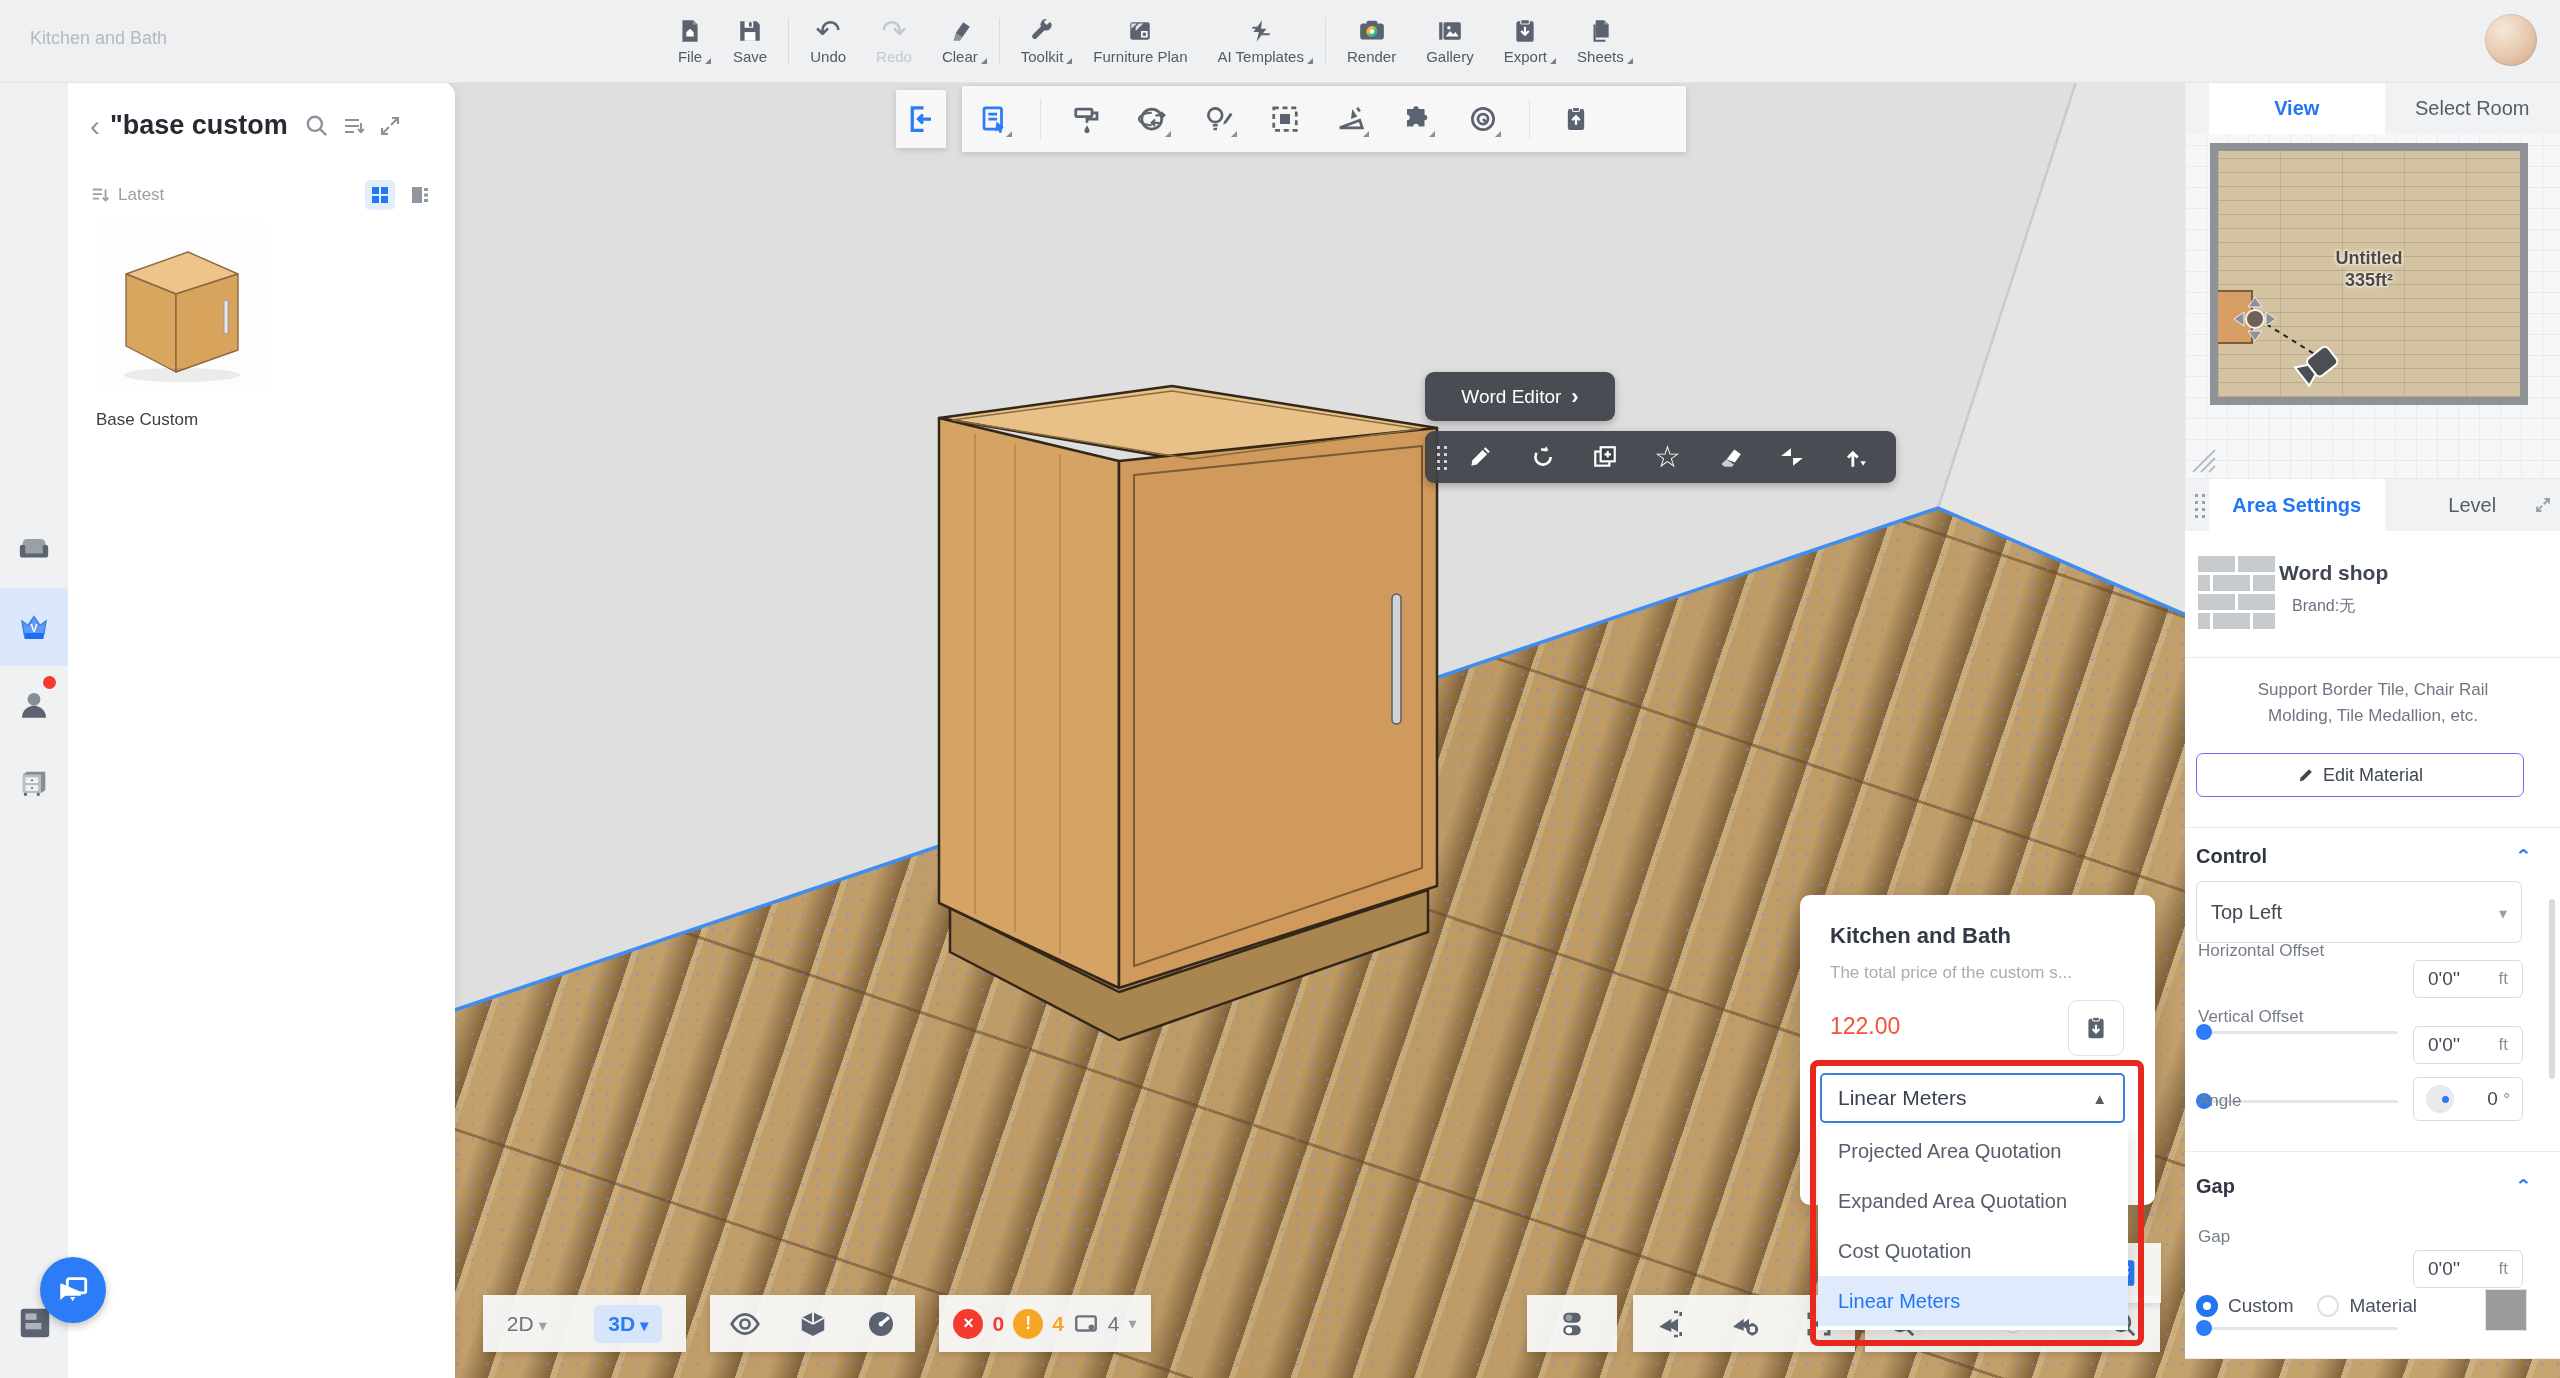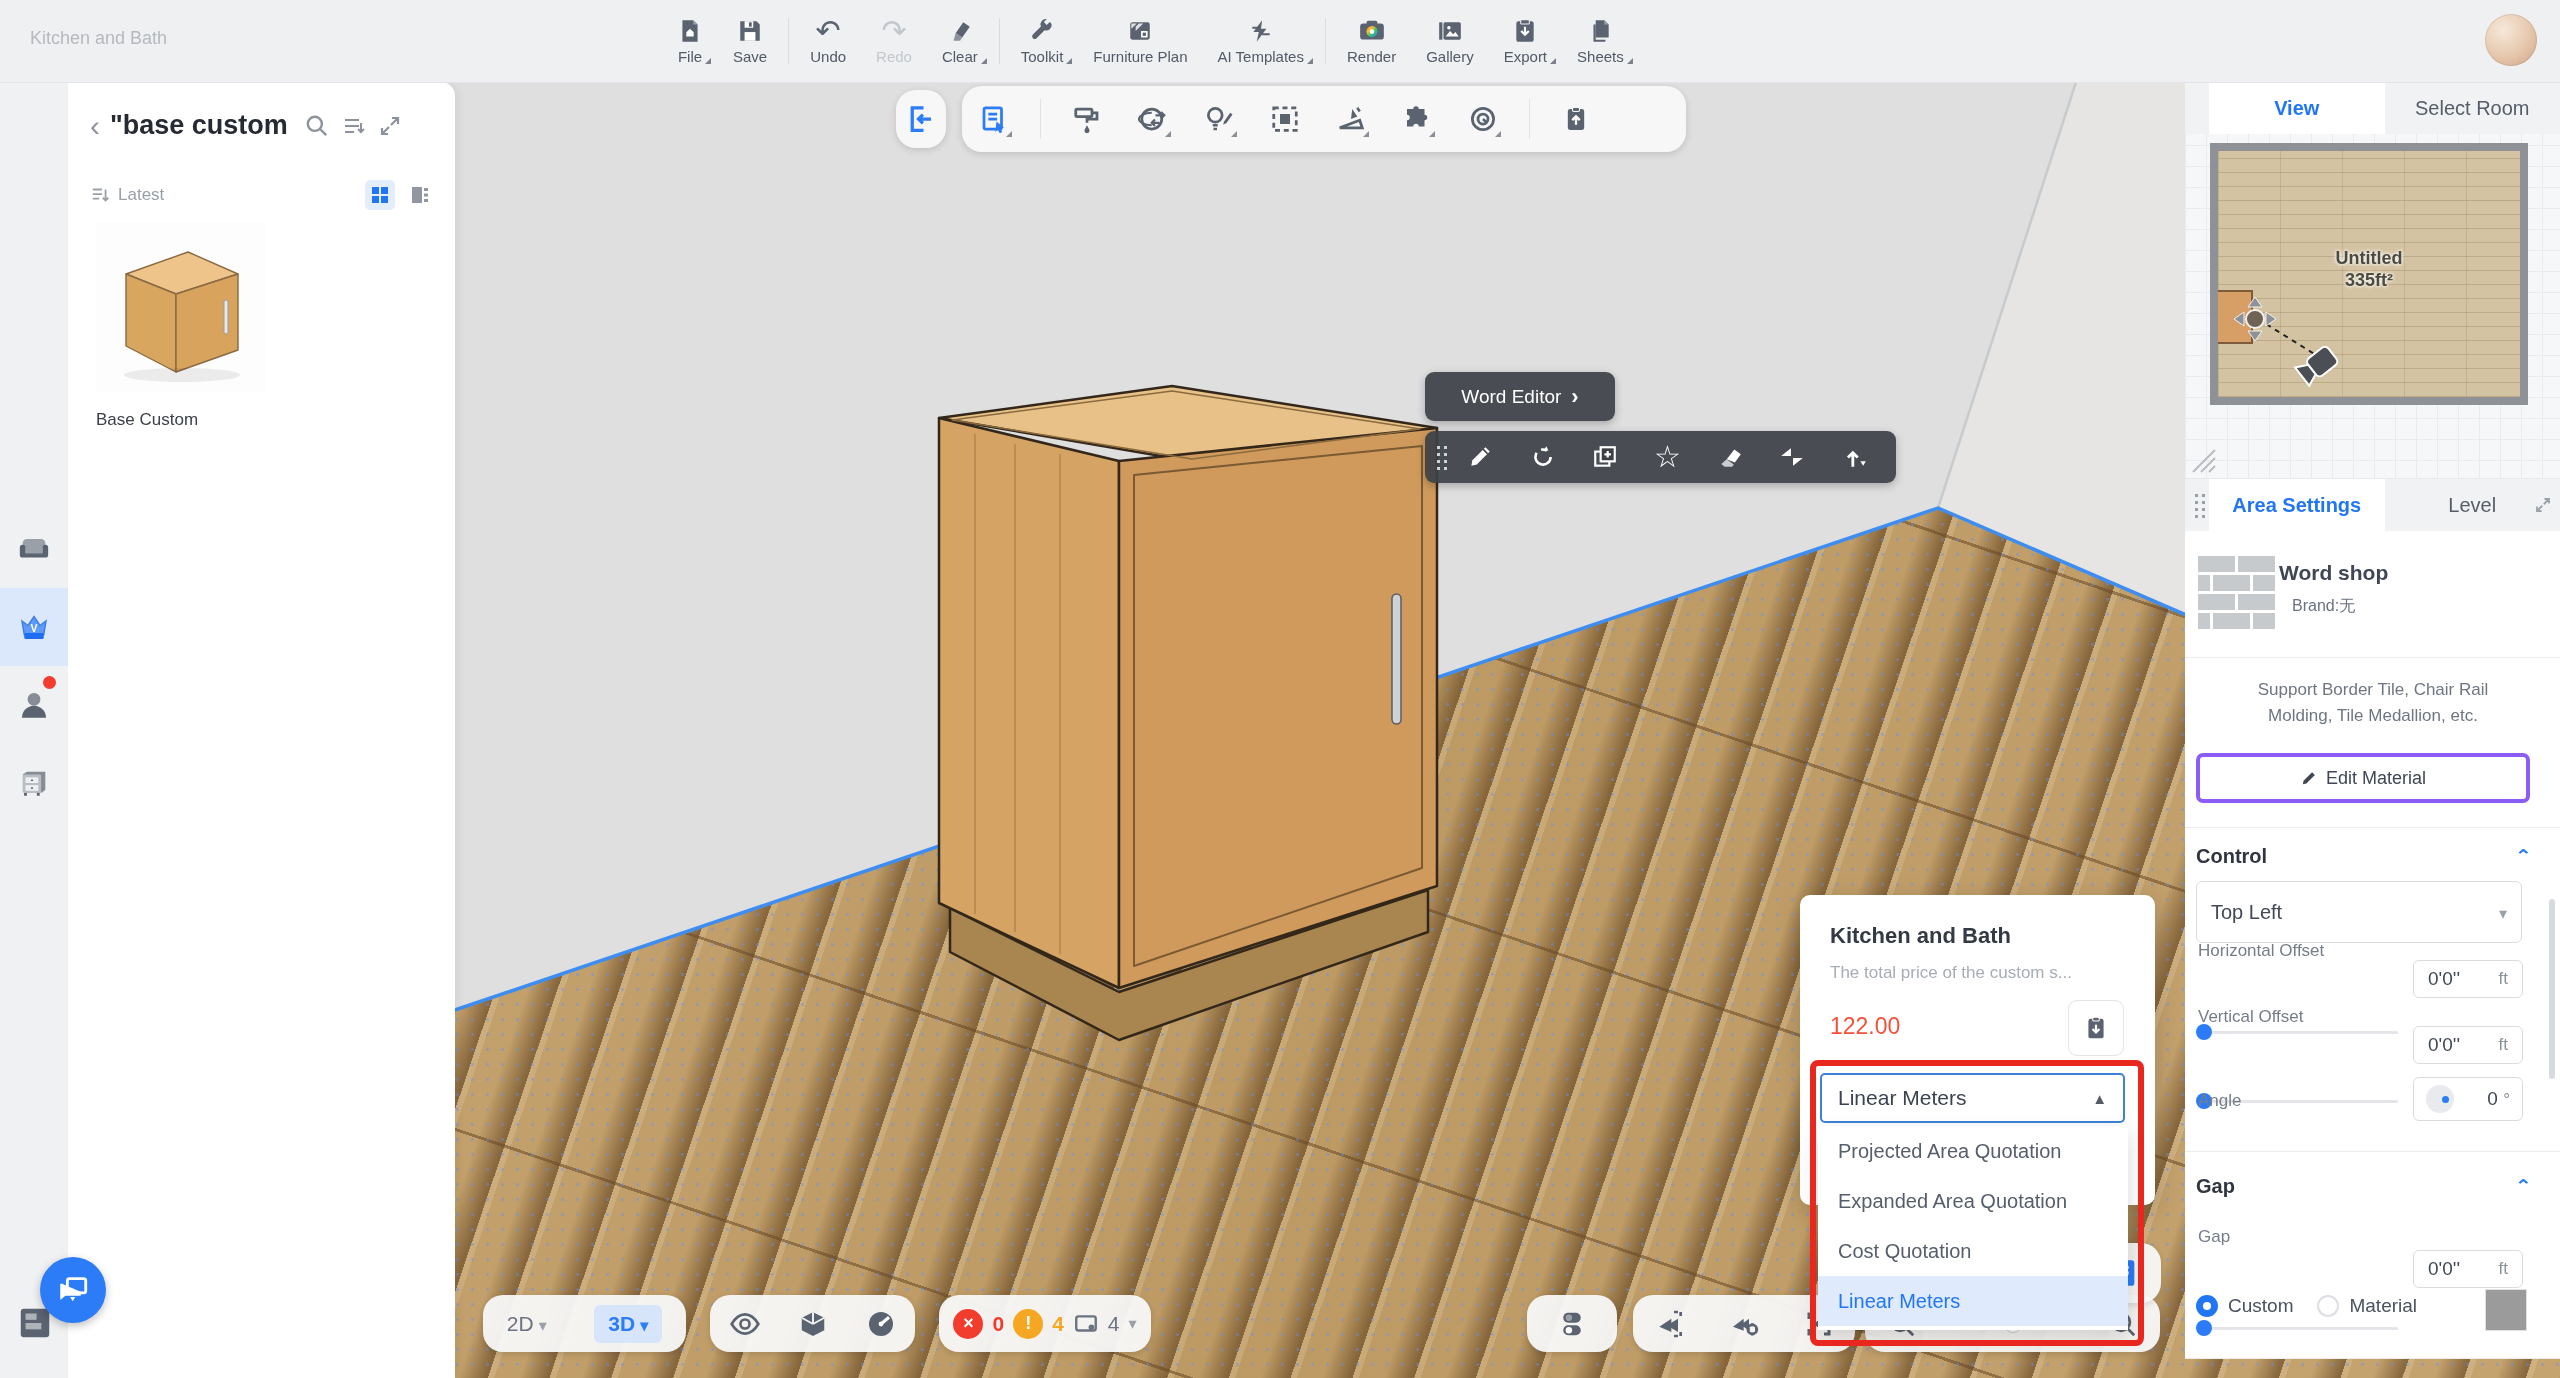--- a/index.html
+++ b/index.html
@@ -40,21 +40,21 @@
       repeating-linear-gradient(18.7deg, rgba(122,88,48,.0) 0 120px, rgba(104,73,38,.55) 120px 123px, rgba(122,88,48,0) 123px 260px),
       repeating-linear-gradient(108.7deg, rgba(255,244,220,.16) 0 6px, rgba(0,0,0,0) 6px 30px, rgba(97,66,32,.6) 56px 58.5px),
       linear-gradient(108.7deg,#c8a673,#bd9a64 55%,#c6a470);}
   #floordots{left:0;top:0;width:2560px;height:1296px;
     clip-path:polygon(0 978px,455px 928px,1938px 426px,2560px 694px,2560px 1296px,0 1296px);
     background-image:radial-gradient(circle,rgba(94,146,246,.85) 1.3px,rgba(94,146,246,0) 1.6px);
     background-size:15px 15px;opacity:.5;}
   
   .darkbar{background:rgba(60,64,70,.92);border-radius:9px;color:#fff;z-index:6;box-shadow:0 3px 8px rgba(0,0,0,.25);}
   
-  .floatgrp{background:rgba(248,248,248,.95);border-radius:20px;box-shadow:0 2px 7px rgba(0,0,0,.14);z-index:5;}
+  .floatgrp{background:rgba(248,248,248,.95);border-radius:0;box-shadow:0 2px 7px rgba(0,0,0,.14);z-index:5;}
   .cicon{display:flex;align-items:center;justify-content:center;position:relative;cursor:pointer;}
   .dd::after{content:"";position:absolute;right:2px;bottom:4px;width:0;height:0;
     border-left:6px solid transparent;border-bottom:6px solid #8b9098;}
   
   .rpanel{left:2185px;width:375px;background:#fff;z-index:12;}
   .tabbar{height:52px;background:#f1f2f4;display:flex;font-size:20px;color:#555d69;}
   .tab{flex:1;display:flex;align-items:center;justify-content:center;cursor:pointer;}
   .tab.on{background:#fff;color:#2176f3;font-weight:bold;}
   .gridbg{background-color:#f6f7f8;background-image:
      linear-gradient(#e9ebee 1px,transparent 1px),linear-gradient(90deg,#e9ebee 1px,transparent 1px);
@@ -517,21 +517,21 @@
   </svg>
   <div class="abs" style="left:94px;top:82px;font-size:21px;font-weight:bold;color:#3f4754;">Word shop</div>
   <div class="abs" style="left:107px;top:117px;font-size:16px;color:#6a7280;">Brand:无</div>
   <div class="abs divider" style="left:0;top:178px;width:375px;"></div>
 
   <div class="abs" style="left:18px;top:198px;width:340px;text-align:center;font-size:17px;color:#6f7682;line-height:26px;">
     <div>Support Border Tile, Chair Rail</div>
     <div>Molding, Tile Medallion, etc.</div>
   </div>
 
-  <div class="abs flex" style="left:11px;top:274px;width:326px;height:42px;border:4px solid #8b5cf6;border-radius:7px;justify-content:center;gap:9px;font-size:18px;color:#3f4754;cursor:pointer;">
+  <div class="abs flex" style="left:11px;top:274px;width:326px;height:42px;border:1px solid #8b5cf6;border-radius:7px;justify-content:center;gap:9px;font-size:18px;color:#3f4754;cursor:pointer;">
     <svg width="17" height="17" viewBox="0 0 24 24">
         <path d="M4 20 l1-5 L17 3 l4 4 -12 12z" fill="#3f4754"></path>
       </svg>
     <span>Edit Material</span>
   </div>
 
   <div class="abs divider" style="left:0;top:348px;width:375px;"></div>
 
   <div class="abs sec-title" style="left:11px;top:366px;">Control</div>
   <span class="abs chev-up" style="left:330px;top:364px;">⌃</span>

